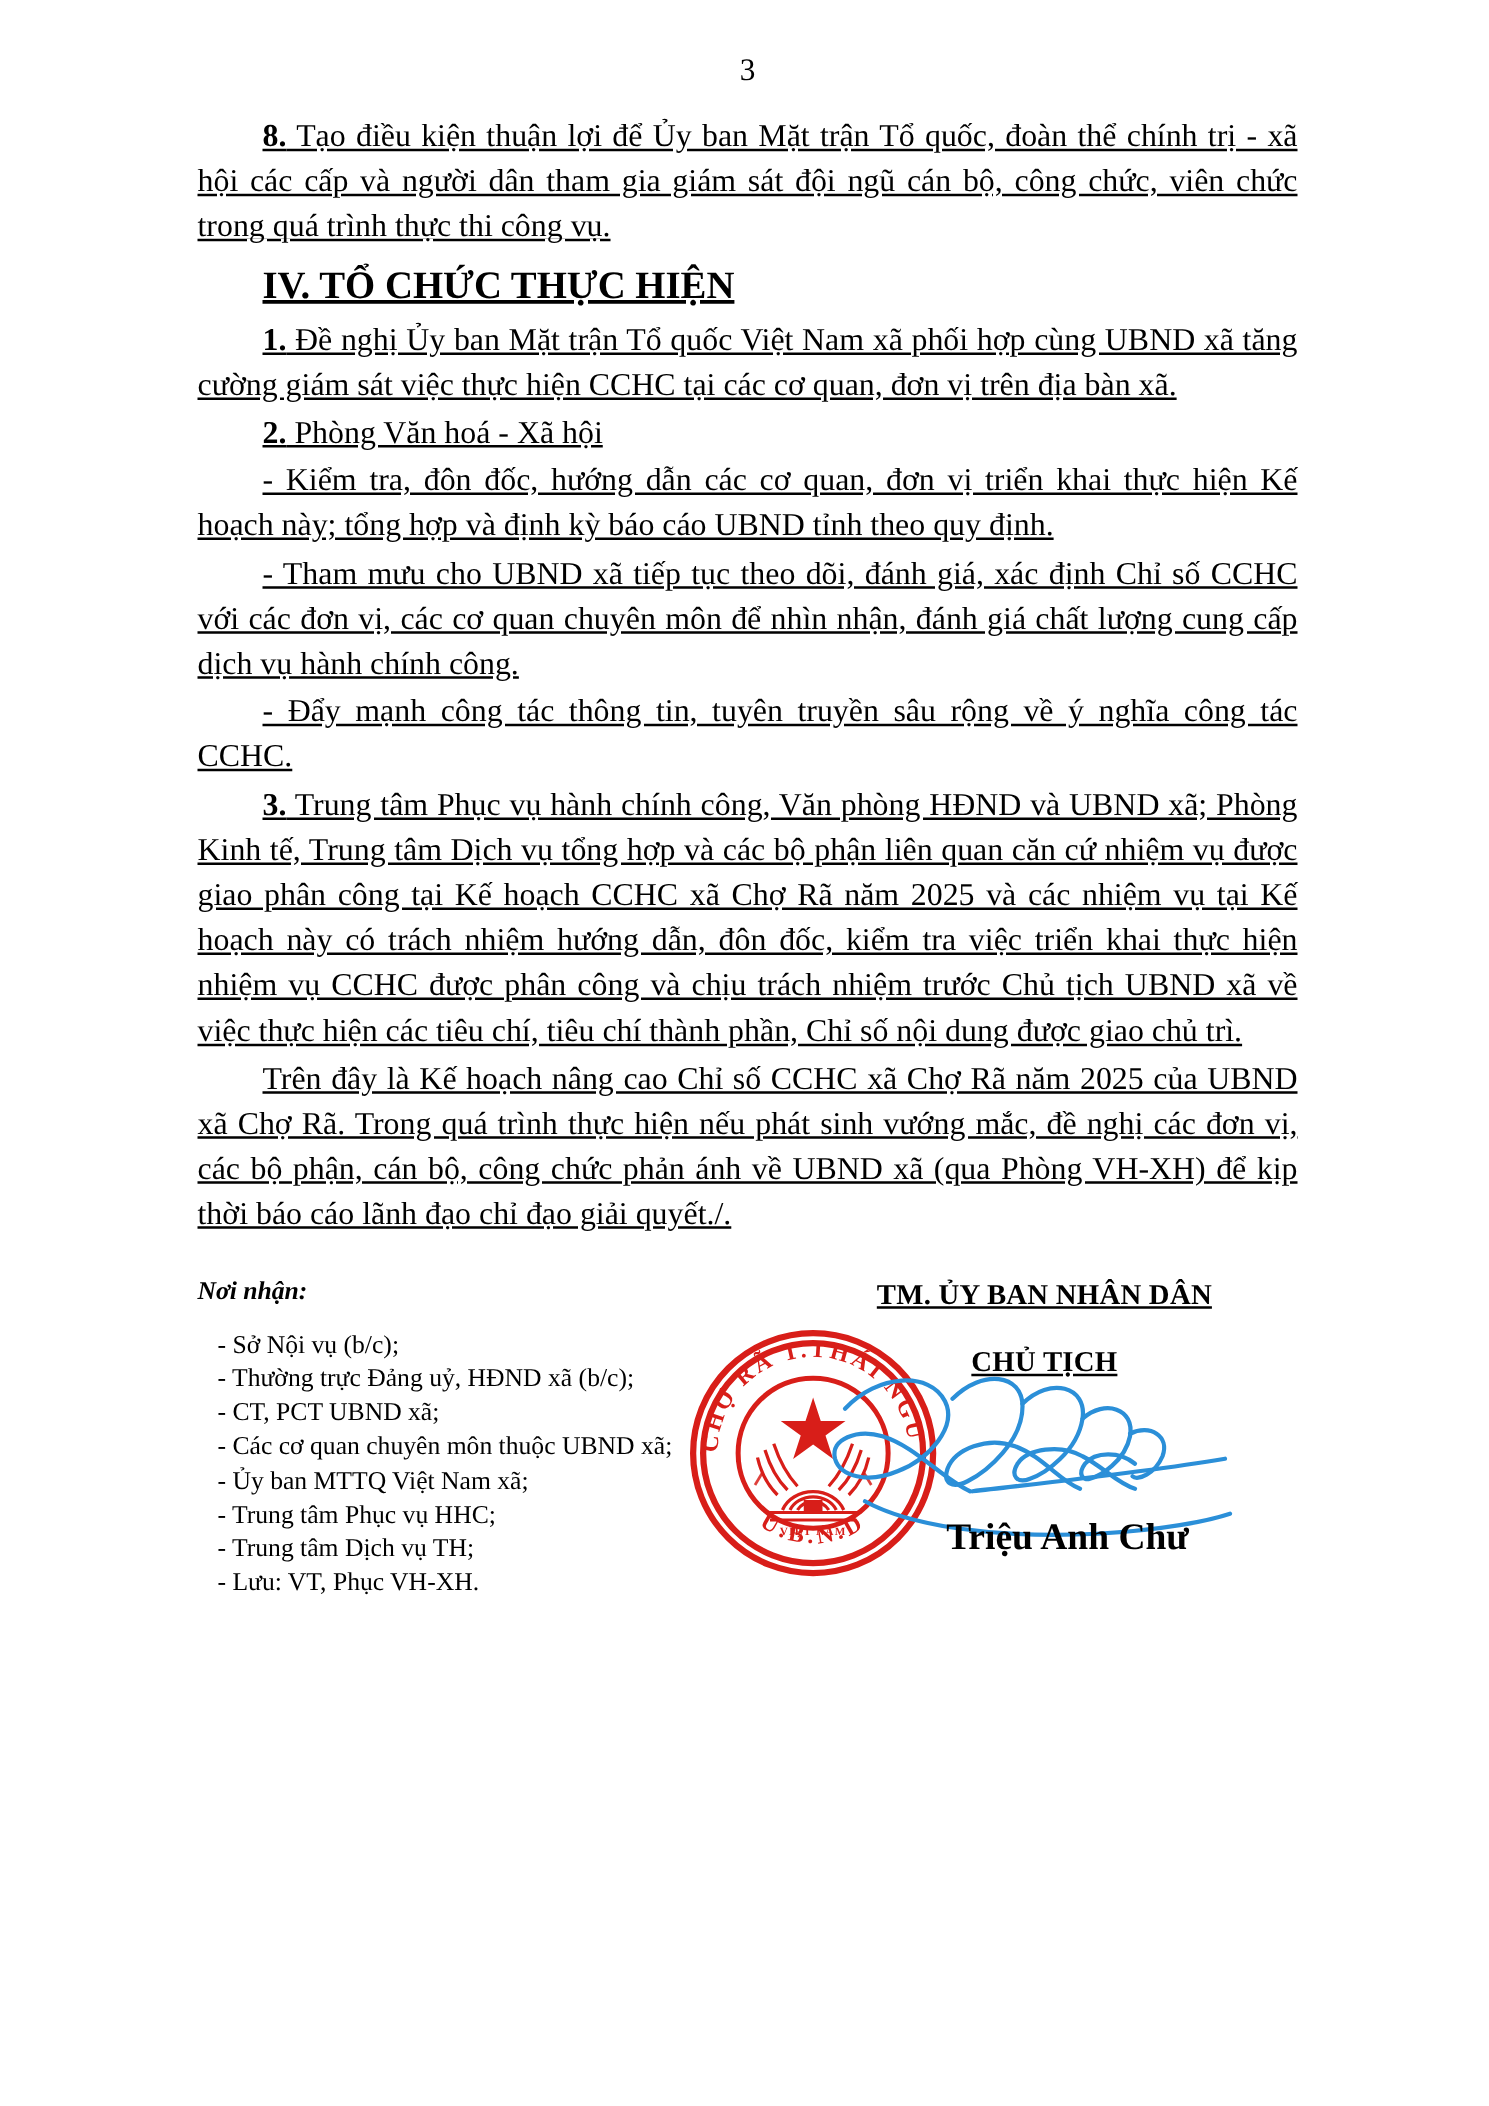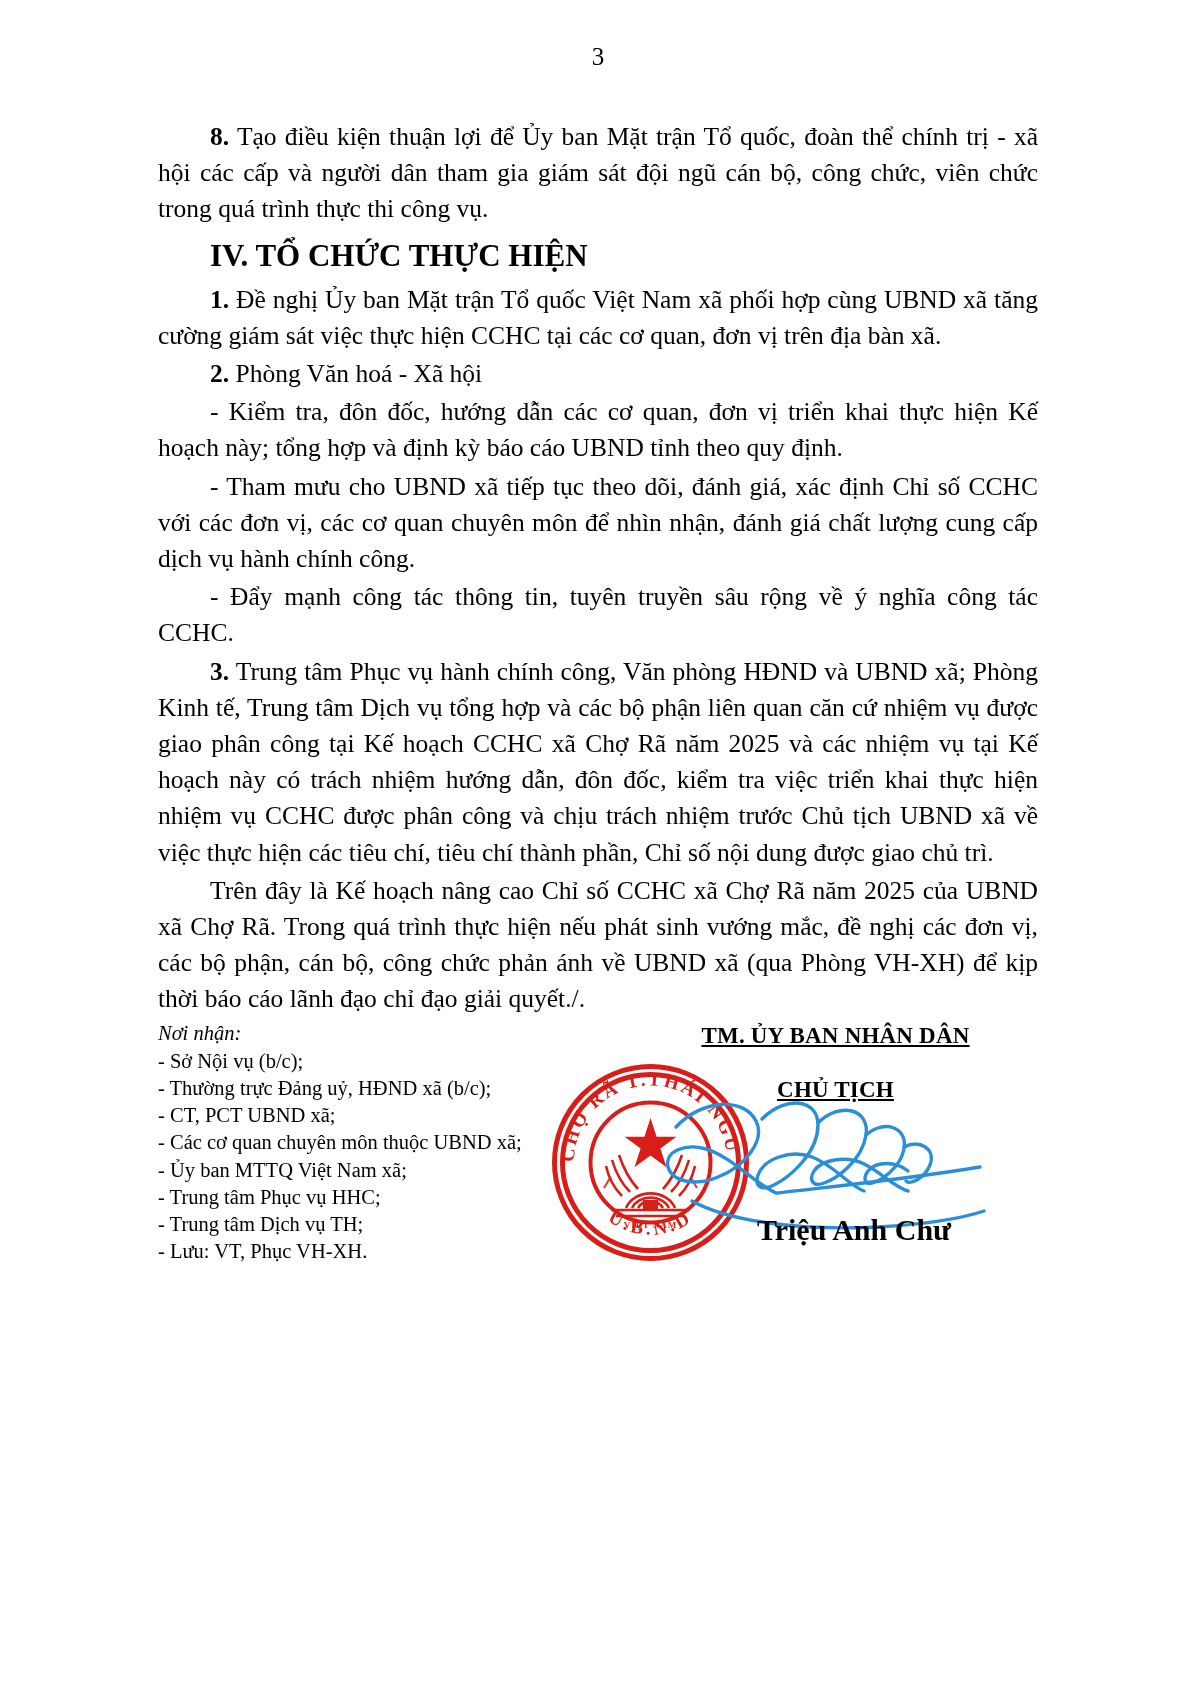--- a/index.html
+++ b/index.html
@@ -24,21 +24,22 @@
     top: 0;
     width: 880px;
   }
   .page-number {
     text-align: center;
     font-size: 25px;
     padding-top: 42px;
     line-height: 1.2;
   }
   .body-text {
-    margin-top: 47px;
+    margin-top: 19px;
+    text-decoration: underline;
   }
   p.para {
     margin: 0 0 2px 0;
     font-size: 25.5px;
     line-height: 1.42;
     text-align: justify;
     text-indent: 52px;
     hyphens: none;
   }
   .b {
@@ -61,28 +62,28 @@
     height: 280px;
   }
   .recipients {
     position: absolute;
     left: 0;
     top: 0;
     width: 420px;
   }
   .recipients-title {
     font-size: 20.5px;
-    font-weight: normal;
+    font-weight: bold;
     font-style: italic;
     line-height: 1.3;
     margin-bottom: 1px;
   }
   .recipients-list {
     list-style: none;
-    margin: 0;
+    margin: 16px;
     padding: 0;
   }
   .recipients-list li {
     font-size: 20.5px;
     line-height: 1.33;
     white-space: nowrap;
   }
   .signature-area {
     position: absolute;
     left: 400px;

